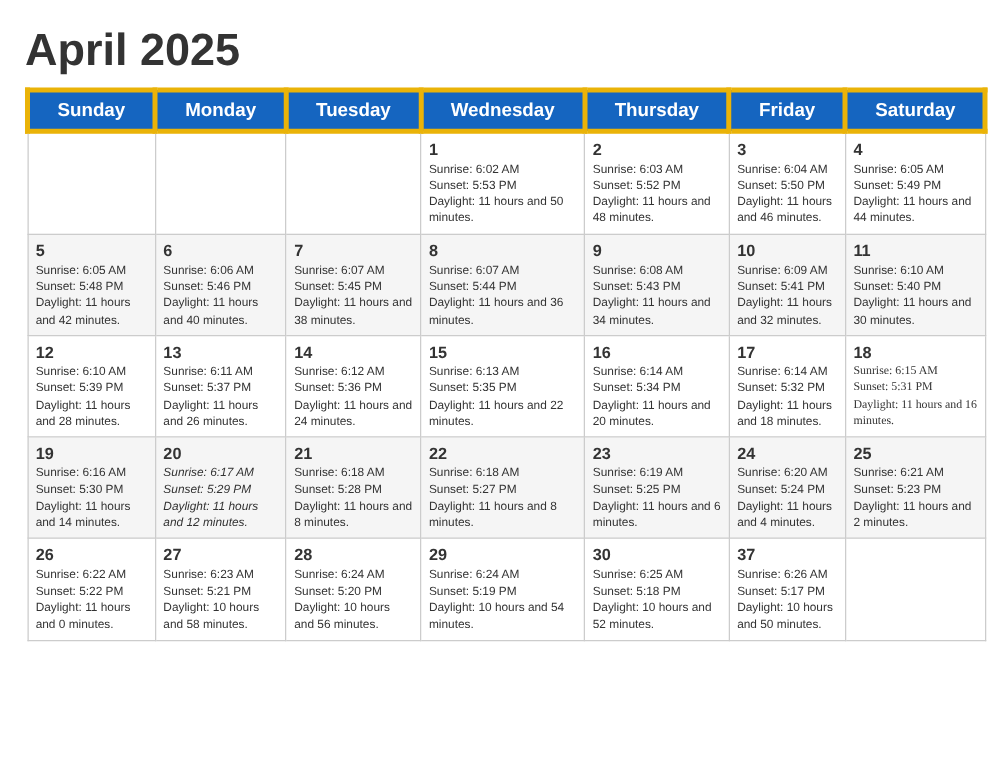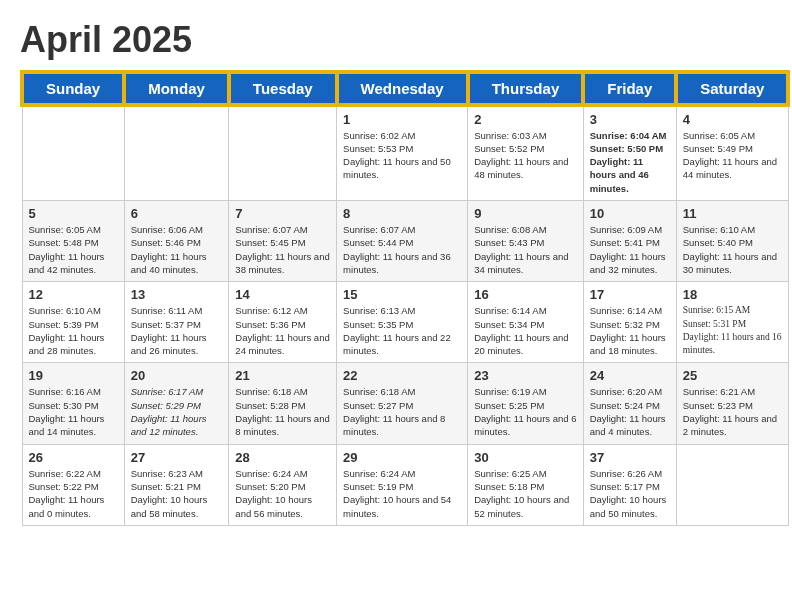--- a/index.html
+++ b/index.html
@@ -126,21 +126,21 @@
 Daylight: 11 hours and 50 minutes.</div>
         </td>
         <td>
           <div class="day-number">2</div>
           <div class="day-info" style="white-space: pre-line;">Sunrise: 6:03 AM
 Sunset: 5:52 PM
 Daylight: 11 hours and 48 minutes.</div>
         </td>
         <td>
           <div class="day-number">3</div>
-          <div class="day-info" style="white-space: pre-line; font-weight: bold;">Sunrise: 6:04 AM
+          <div class="day-info" style="white-space: pre-line;">Sunrise: 6:04 AM
 Sunset: 5:50 PM
 Daylight: 11 hours and 46 minutes.</div>
         </td>
         <td>
           <div class="day-number">4</div>
           <div class="day-info" style="white-space: pre-line;">Sunrise: 6:05 AM
 Sunset: 5:49 PM
 Daylight: 11 hours and 44 minutes.</div>
         </td>
       </tr>

